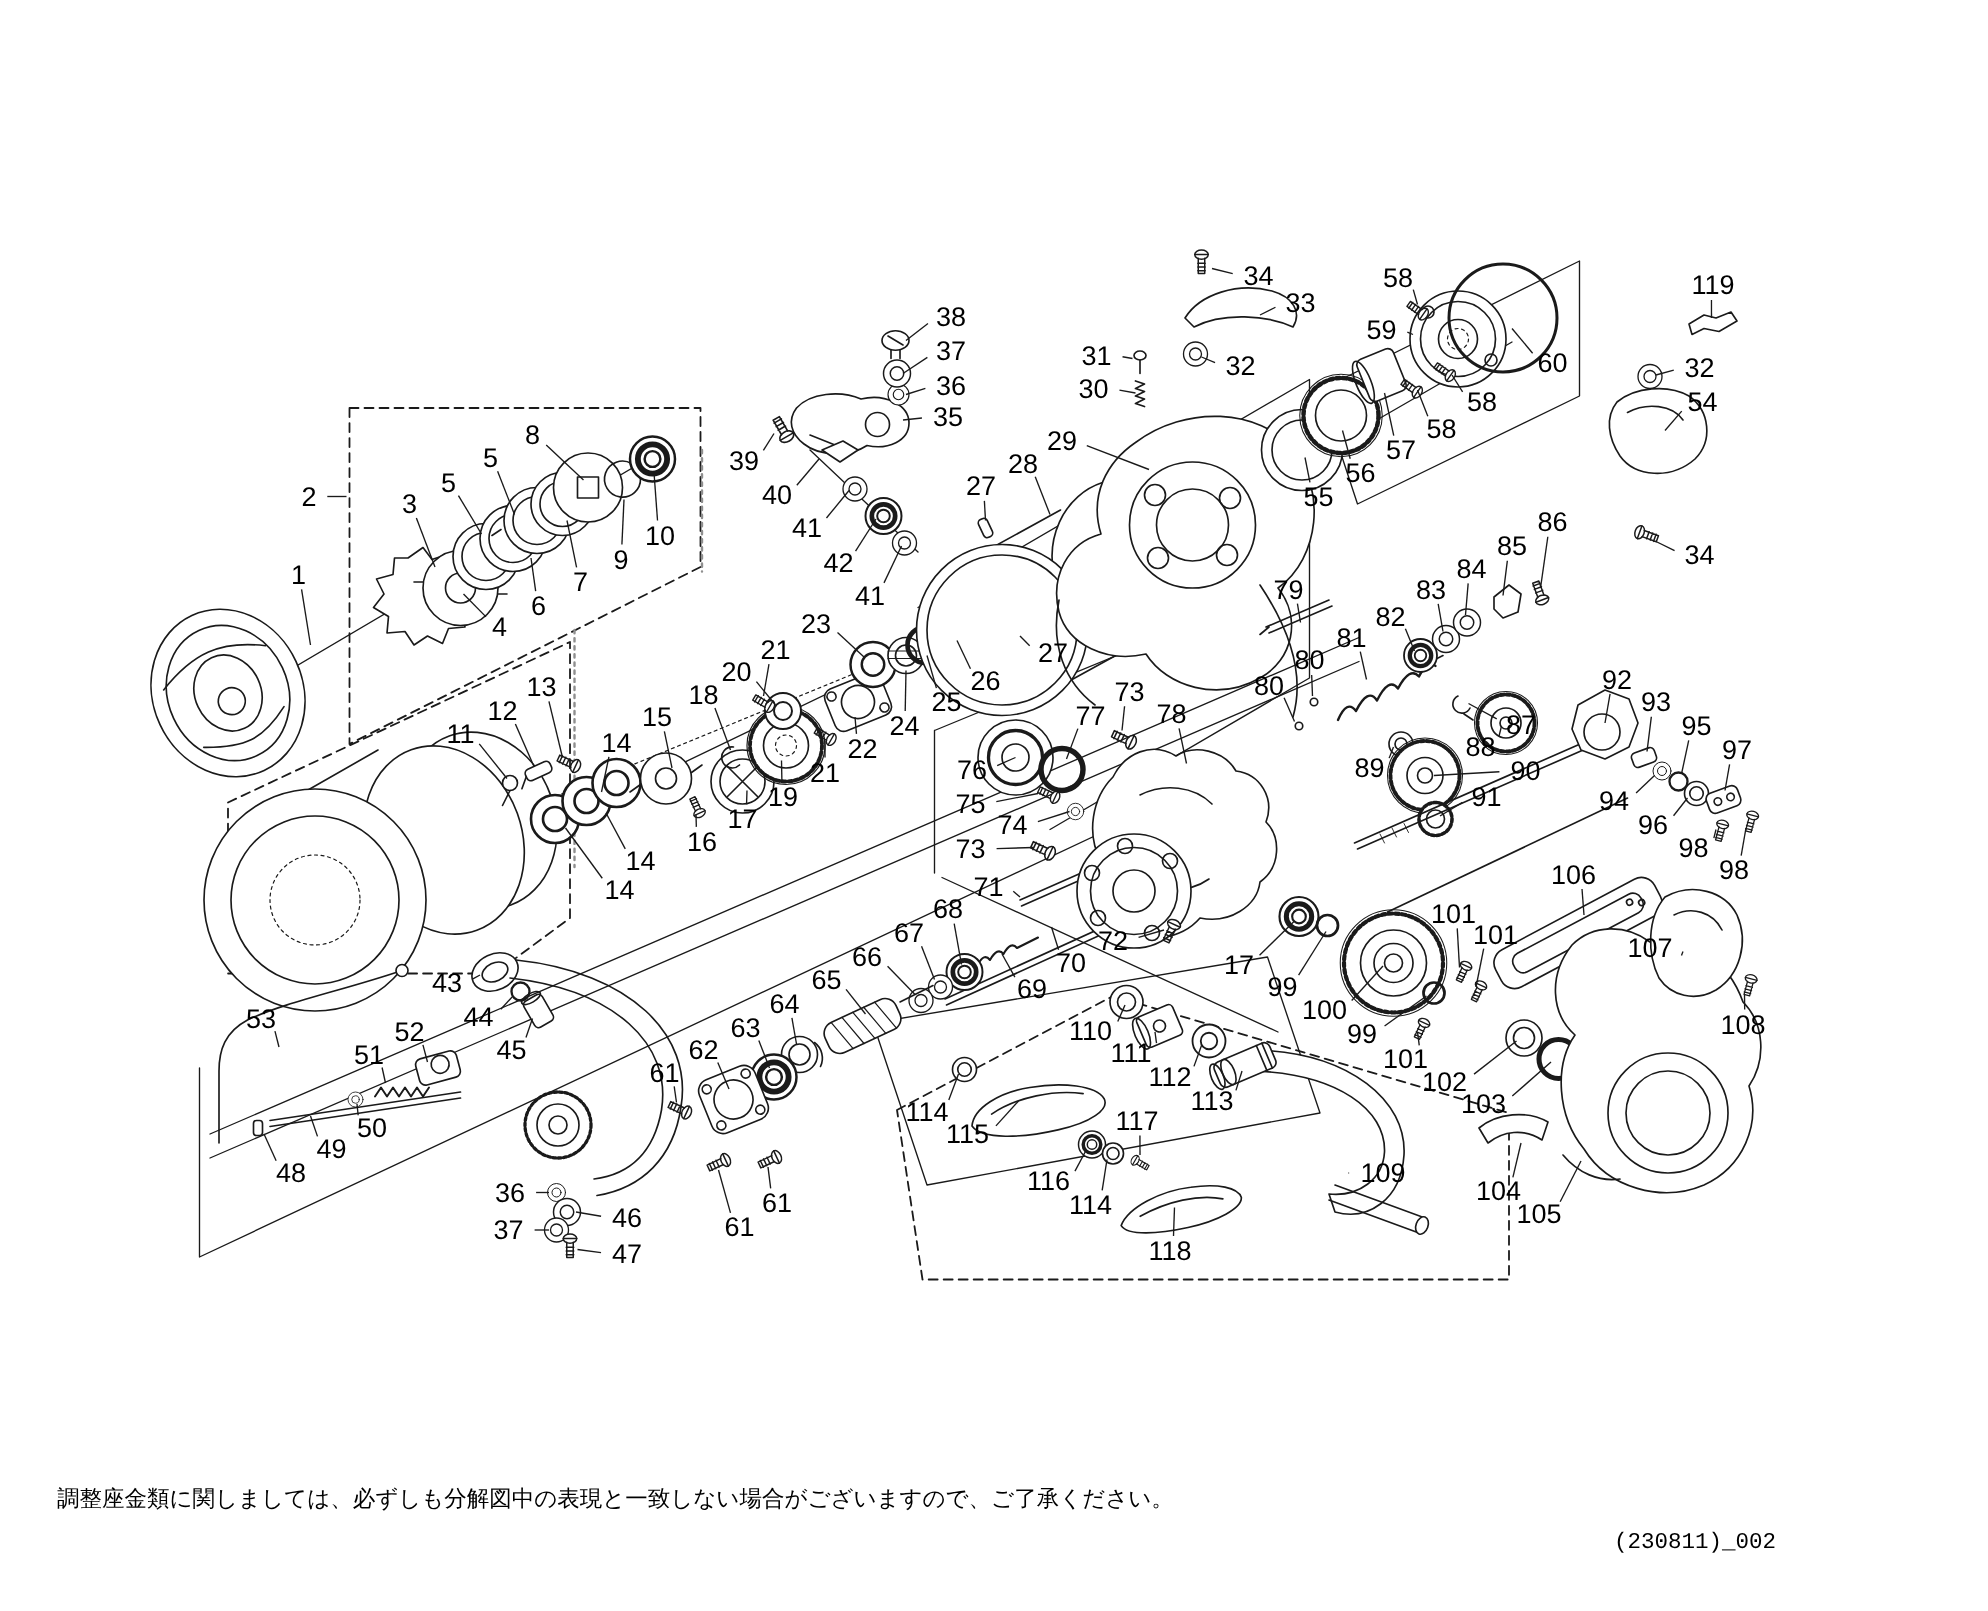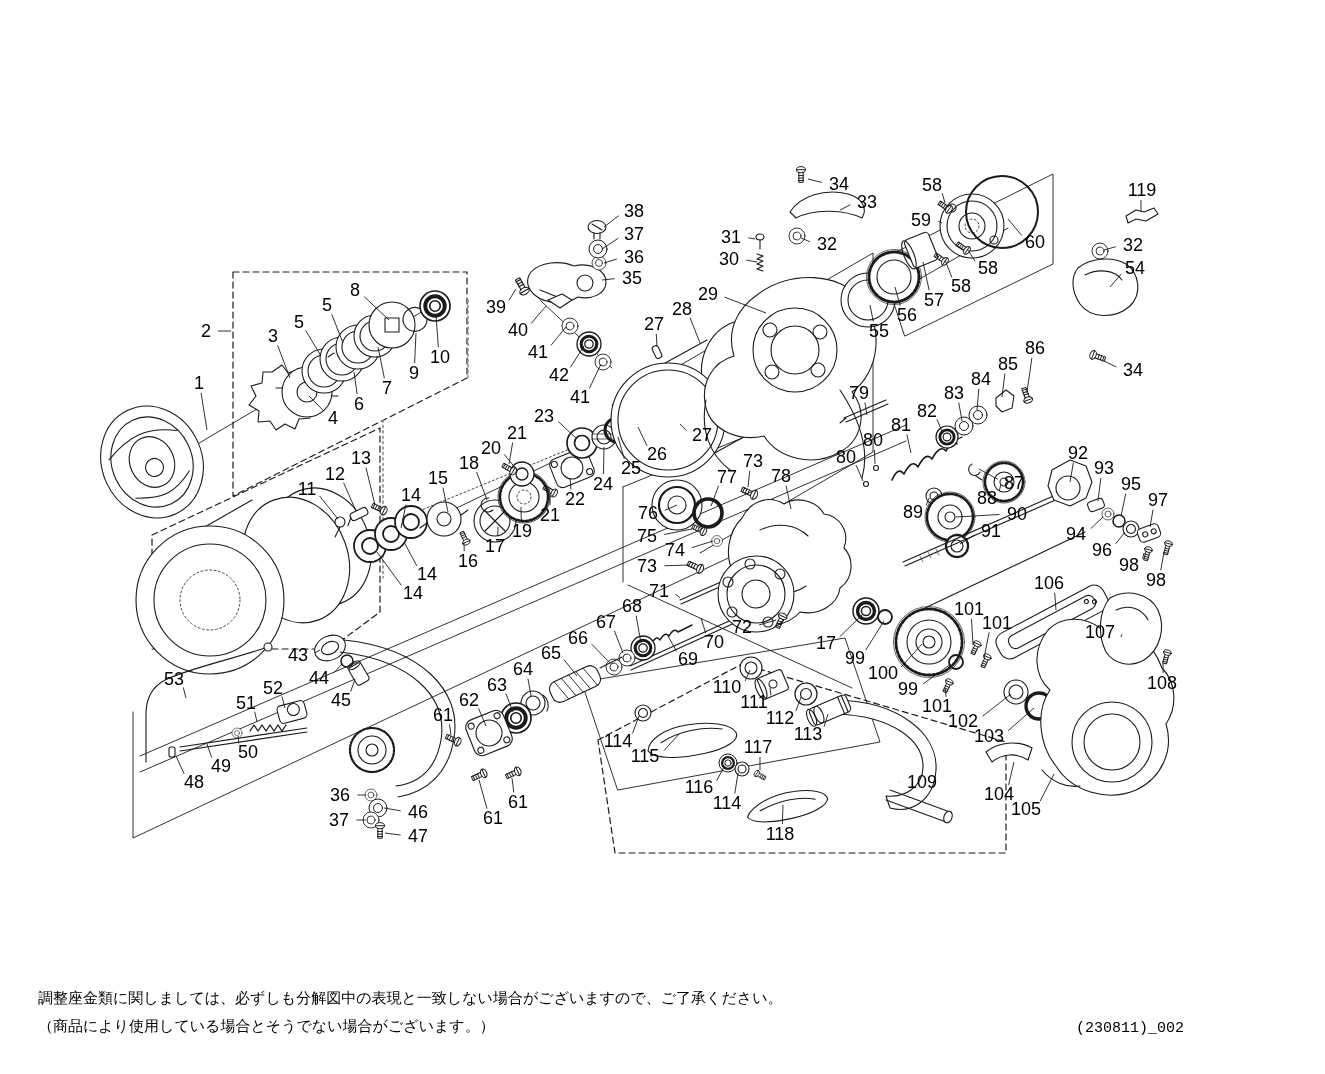--- a/index.html
+++ b/index.html
@@ -9,21 +9,21 @@
   .ink{stroke:#1a1a1a;stroke-width:1.1;fill:none;stroke-linecap:round;stroke-linejoin:round;}
   .wf{fill:#fff;}
   .thin{stroke-width:0.9;}
   .dash{stroke-dasharray:6 4;stroke-width:1.2;}
   .dot{stroke-dasharray:2 2.4;stroke-width:0.8;}
   .gdot{stroke:#8f8f8f;stroke-dasharray:2.2 3.2;stroke-width:1.6;}
   .leader{stroke:#1a1a1a;stroke-width:0.9;fill:none;}
   text.part-num{font:18px "Liberation Sans",sans-serif;fill:#000;
                 text-anchor:middle;dominant-baseline:central;}
   .notes{position:absolute;left:38px;top:986px;color:#000;font-size:15px;line-height:28px;
-         font-family:Liberation Mono, monospace;}
+         font-family:Liberation Sans, sans-serif;text-align:right;}
   .doc-code{position:absolute;left:1076px;top:1020px;color:#000;font-size:15px;
             font-family:Liberation Mono, monospace;}
 </style>
 </head>
 <body>
 
 <div class="page">
 
 <svg id="diagram-svg" width="1325" height="1074" viewBox="0 0 1325 1074">
 
@@ -760,17 +760,16 @@
         <text x="418" y="812" class="part-num">46</text>
         <line x1="356.4" y1="820" x2="366" y2="820" class="leader"></line>
         <text x="339" y="820" class="part-num">37</text>
         <line x1="400.67145820746197" y1="835.0946425395748" x2="385" y2="833" class="leader"></line>
         <text x="418" y="836" class="part-num">47</text>
       </g>
 </svg>
 
 <div class="notes">
   <div>調整座金類に関しましては、必ずしも分解図中の表現と一致しない場合がございますので、ご了承ください。</div>
-  <div>（商品により使用している場合とそうでない場合がございます。）</div>
 </div>
 <div class="doc-code">(230811)_002</div>
 
 </div>
 
 </body></html>

